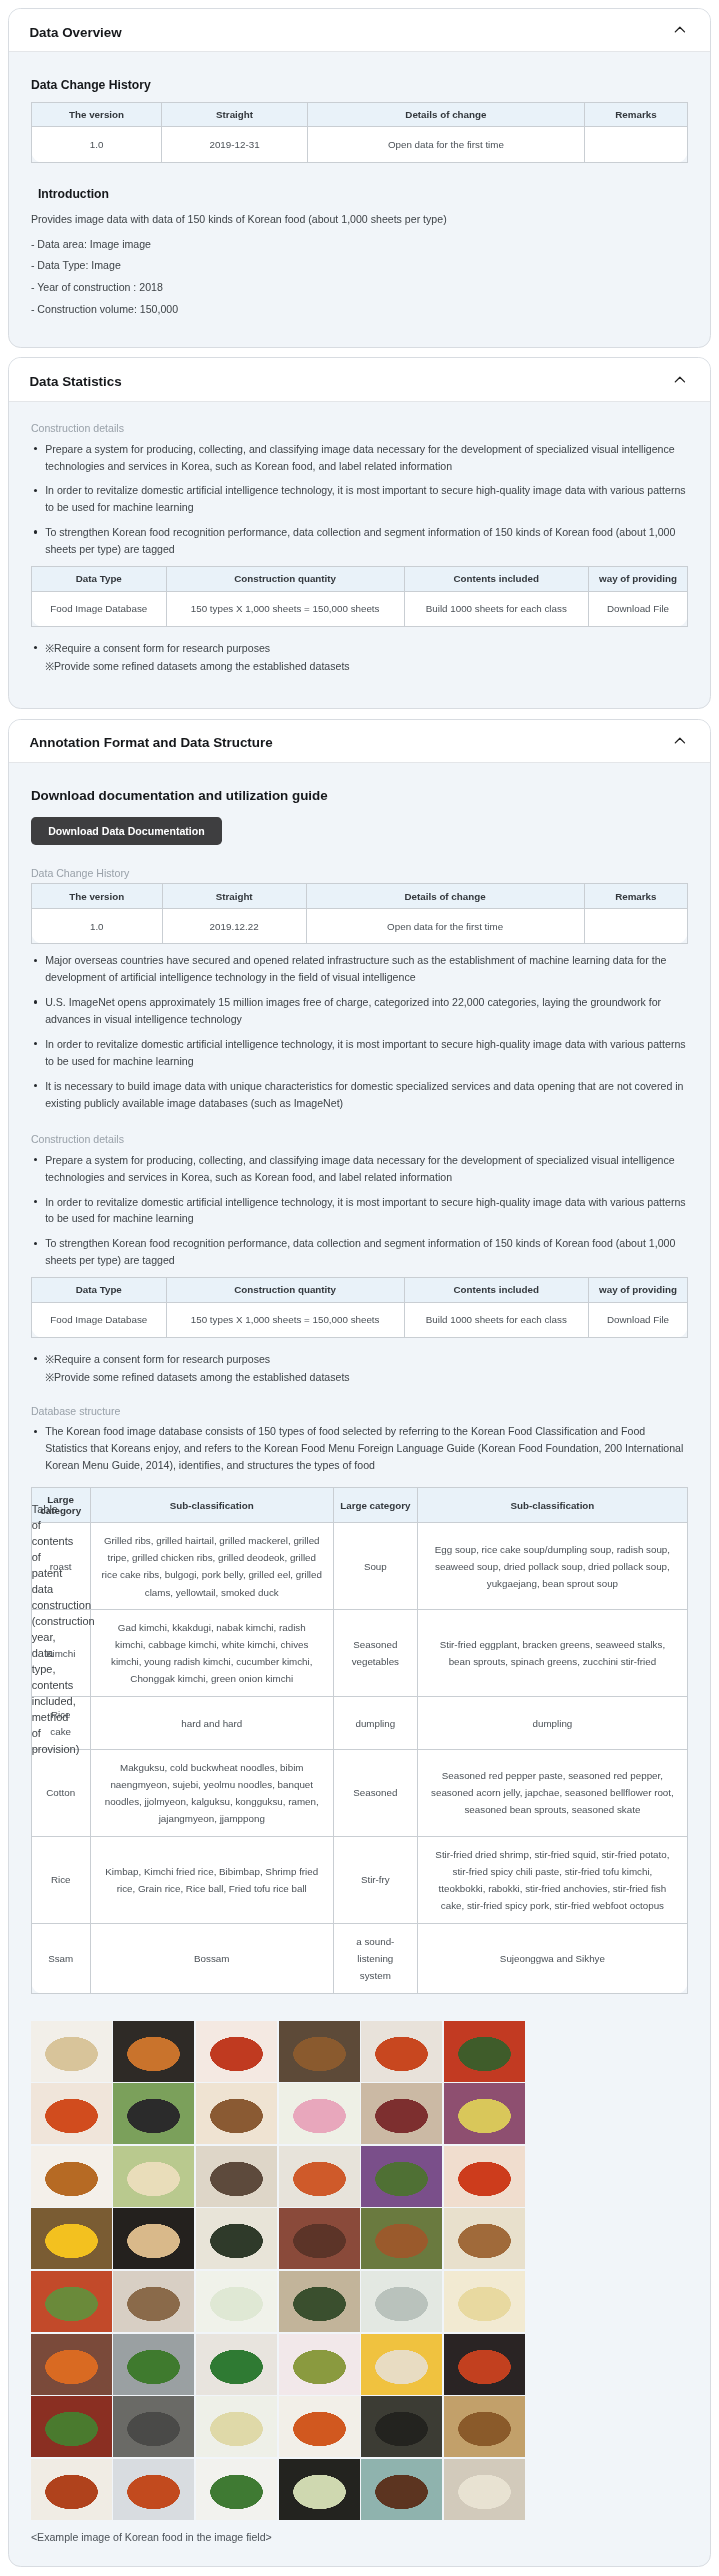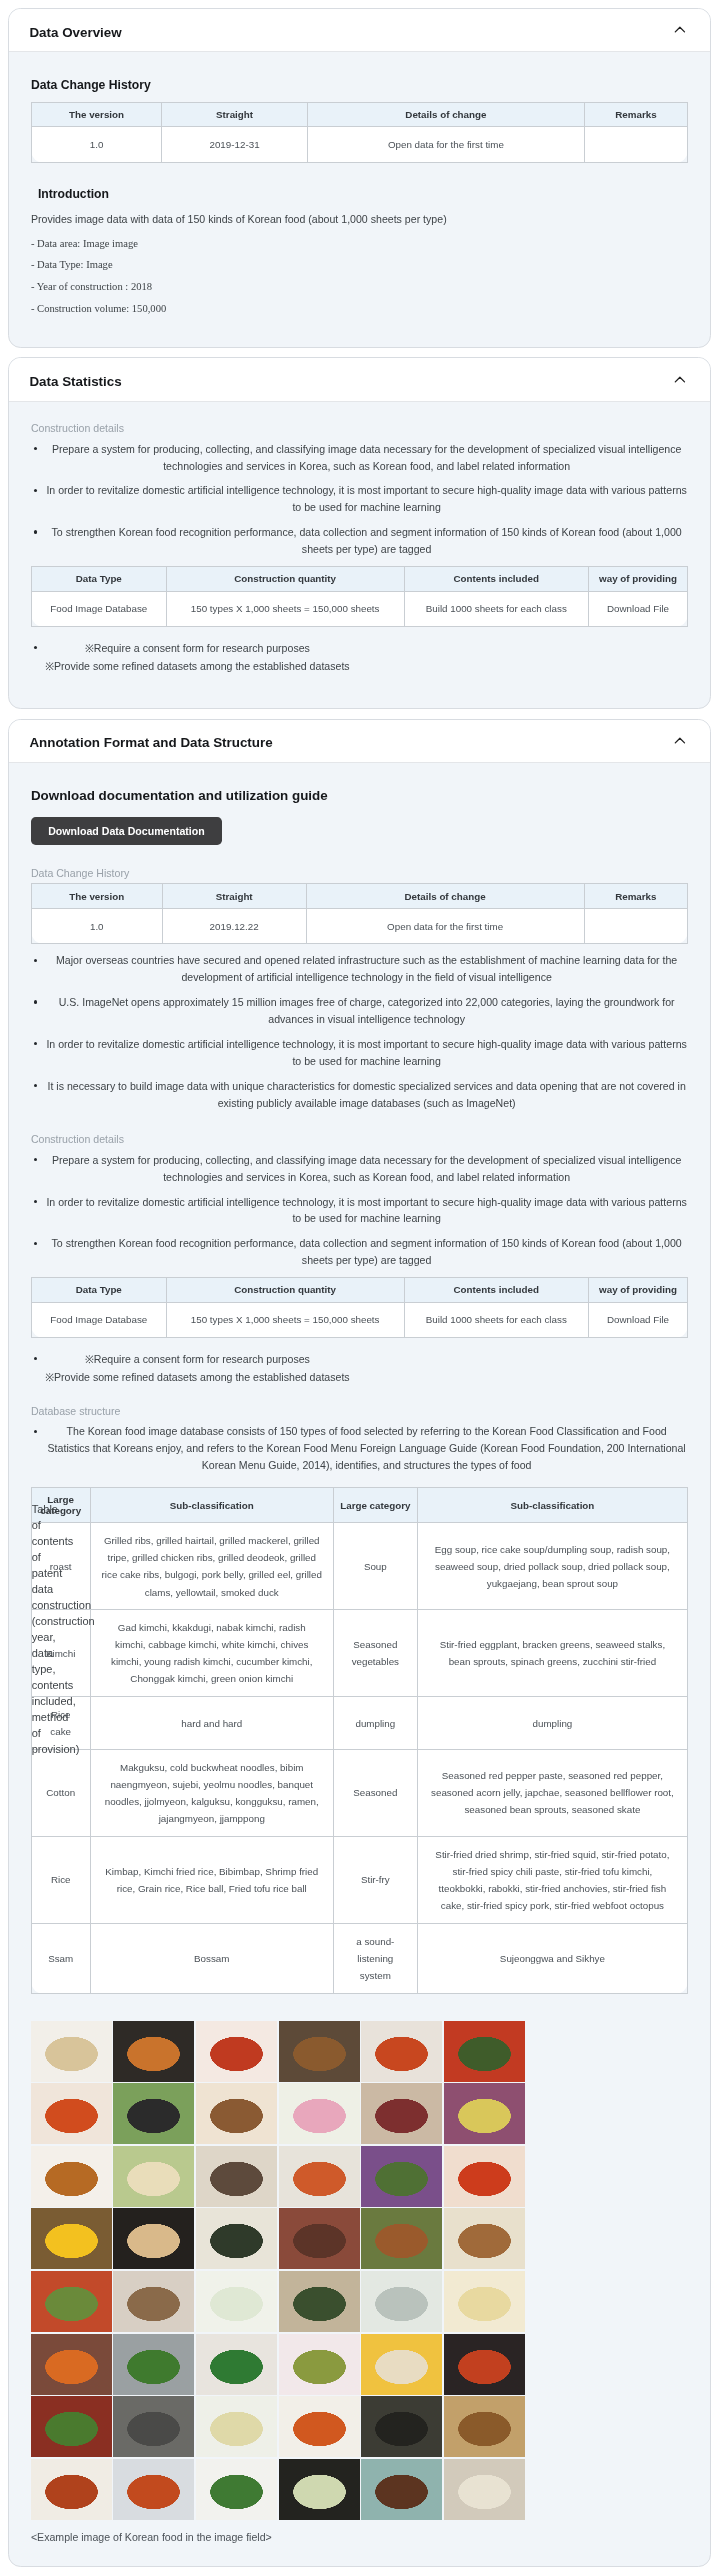--- a/index.html
+++ b/index.html
@@ -25,21 +25,21 @@
     border-bottom: 0.8px solid #e4e6e9;
     gap: 32px;
   }
   .card-title { font-size:13.4px; font-weight:bold; color:#16181b; }
   .chev { display:inline-flex; cursor:pointer; padding:1.6px; }
   .card-body { padding: 20.5px 22px 23.6px 22px; }
   h3.sub-heading { font-size:12.2px; font-weight:bold; color:#16181b; margin: 12.6px 0 10.2px 0; }
   h3.sub-heading:first-child { margin-top: 4.7px; }
   .gray-label { color:#99a1a9; font-size:10.6px; margin: 17.3px 0 4.7px 0; }
   .body-text { font-size:10.6px; line-height:1.6; color:#3e4347; margin: 3.2px 0 7.9px 0; }
-  .body-line { font-size:10.6px; line-height:1.55; color:#3e4347; margin: 5.5px 0; font-family: Liberation Serif, serif; }
+  .body-line { font-size:10.6px; line-height:1.55; color:#3e4347; margin: 5.5px 0; }
 
   table.data-table {
     width:100%;
     border-collapse:collapse;
     background:#ffffff;
     text-align:center;
     margin: 4.7px 0 7.9px 0;
     border-radius: 13px;
   }
   table.data-table th {
@@ -51,21 +51,21 @@
     border:0.8px solid #c9ced3;
   }
   table.data-table td {
     color:#4b5157;
     font-size:9.8px;
     line-height:1.75;
     padding: 8.7px 11px;
     border:0.8px solid #c9ced3;
   }
 
-  ul.bullets { list-style:none; margin: 6.3px 0 3.2px 0; text-align: center; }
+  ul.bullets { list-style:none; margin: 6.3px 0 3.2px 0; }
   ul.bullets li { display:flex; margin: 0 0 7.9px 1.6px; }
   .dot {
     flex:none; width:3.2px; height:3.2px; border-radius:50%;
     background:#23272b; margin: 6.3px 7.9px 0 1.6px;
   }
   .btext { font-size:10.6px; line-height:1.6; color:#3e4347; }
   .btext div { margin-bottom:1.6px; }
 
   .dl-button {
     display:inline-block;

